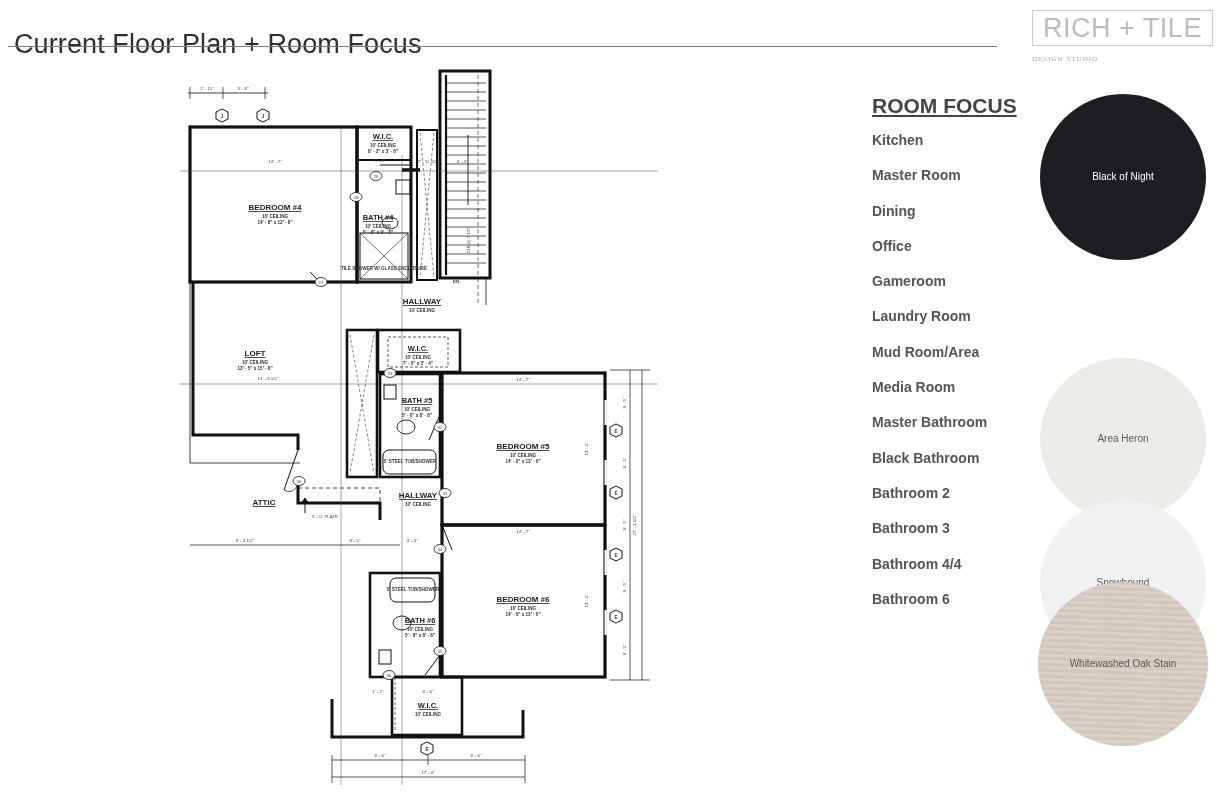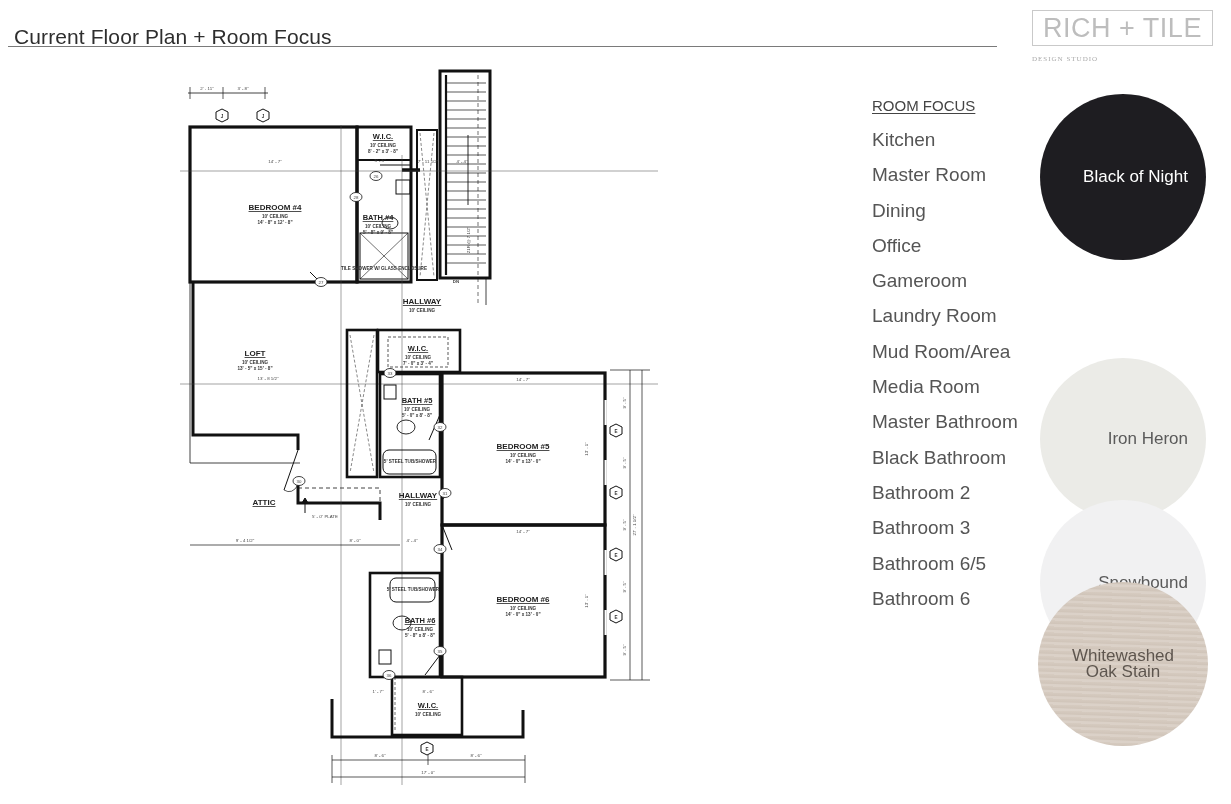--- a/index.html
+++ b/index.html
@@ -1,37 +1,37 @@
 <!DOCTYPE html>
 <html><head>
 <meta charset="utf-8">
 <style>
   html, body { margin: 0; padding: 0; background: #ffffff; }
   body { width: 1231px; height: 804px; position: relative; overflow: hidden; font-family: "Liberation Sans", "DejaVu Sans", sans-serif; color: #333; }
 
-  .page-title { position: absolute; left: 14px; top: 11px; font-size: 21px; color: #2e2e2e; font-weight: normal; letter-spacing: 0.1px; }
+  .page-title { position: absolute; left: 14px; top: 11px; font-size: 27px; color: #2e2e2e; font-weight: normal; letter-spacing: 0.1px; }
   .title-rule { position: absolute; left: 8px; top: 46px; width: 989px; height: 1px; background: #7a7a7a; }
 
   .logo { position: absolute; left: 1032px; top: 10px; width: 181px; height: 36px; border: 1.5px solid #c9c9c9; box-sizing: border-box; display: flex; align-items: center; justify-content: center; }
   .logo-text { font-size: 27px; color: #bdbdbd; font-weight: 300; letter-spacing: 0.5px; font-family: "Liberation Sans", sans-serif; }
   .logo-sub { position: absolute; left: 1032px; top: 55px; width: 181px; text-align: left; font-size: 7px; color: #aaa; letter-spacing: 1px; font-family: "Liberation Serif", serif; }
 
   .floorplan { position: absolute; left: 180px; top: 65px; width: 480px; height: 730px; }
   .floorplan svg { width: 100%; height: 100%; }
   .fp-label { font-family: "Liberation Sans", sans-serif; font-weight: bold; fill: #222; }
   .fp-small { font-family: "Liberation Sans", sans-serif; font-weight: bold; fill: #333; font-size: 4.6px; }
   .fp-dim { font-family: "Liberation Sans", sans-serif; fill: #444; font-size: 4.4px; }
 
   .room-focus { position: absolute; left: 872px; top: 96px; }
-  .rf-heading { font-size: 15px; color: #444; text-decoration: underline; text-underline-offset: 2px; margin: 0 0 14px 0; font-weight: normal; height: 20px; line-height: 20px; }
+  .rf-heading { font-size: 21px; color: #444; text-decoration: underline; text-underline-offset: 2px; margin: 0 0 14px 0; font-weight: bold; height: 20px; line-height: 20px; }
   .rf-list { list-style: none; margin: 0; padding: 0; }
-  .rf-item { font-size: 19px; color: #555; height: 35.3px; line-height: 20px; }
+  .rf-item { font-size: 14px; color: #555; height: 35.3px; line-height: 20px; font-weight: bold; }
 
   .swatches { position: absolute; left: 1036px; top: 94px; width: 174px; height: 690px; }
-  .swatch { position: absolute; left: 0; width: 168px; height: 168px; border-radius: 50%; display: flex; align-items: center; justify-content: flex-end; text-align: center; font-size: 17px; box-sizing: border-box; padding: 0 18px; line-height: 16px; }
+  .swatch { position: absolute; left: 0; width: 168px; height: 168px; border-radius: 50%; display: flex; align-items: center; justify-content: center; text-align: center; font-size: 10px; box-sizing: border-box; padding: 0 18px; line-height: 16px; }
 </style>
 </head>
 <body>
 
 <h1 class="page-title">Current Floor Plan + Room Focus</h1>
 <div class="title-rule"></div>
 
 <div class="logo">
   <span class="logo-text">RICH + TILE</span>
 </div>
@@ -302,31 +302,31 @@
     <li class="rf-item">Dining</li>
     <li class="rf-item">Office</li>
     <li class="rf-item">Gameroom</li>
     <li class="rf-item">Laundry Room</li>
     <li class="rf-item">Mud Room/Area</li>
     <li class="rf-item">Media Room</li>
     <li class="rf-item">Master Bathroom</li>
     <li class="rf-item">Black Bathroom</li>
     <li class="rf-item">Bathroom 2</li>
     <li class="rf-item">Bathroom 3</li>
-    <li class="rf-item">Bathroom 6/5</li>
+    <li class="rf-item">Bathroom 4/4</li>
     <li class="rf-item">Bathroom 6</li>
   </ul>
 </div>
 
 <div class="swatches">
   <div class="swatch" id="sw0" style="top: 0px; left: 4px; width: 166px; height: 166px; z-index: 1; background-color: rgb(30, 29, 33); color: rgb(255, 255, 255);">
     <span>Black of Night</span>
   </div>
   <div class="swatch" id="sw2" style="top: 264px; left: 4px; width: 166px; height: 162px; z-index: 3; background-color: rgb(235, 235, 231); color: rgb(90, 90, 90);">
-    <span>Iron Heron</span>
+    <span>Area Heron</span>
   </div>
   <div class="swatch" id="sw3" style="top: 406px; left: 4px; width: 166px; height: 166px; z-index: 4; background-color: rgb(241, 241, 242); color: rgb(90, 90, 90);">
     <span>Snowbound</span>
   </div>
   <div class="swatch" id="sw4" style="top: 488px; left: 2px; width: 170px; height: 164px; z-index: 5; background-image: repeating-linear-gradient(2deg, rgba(255, 255, 255, 0.12) 0px, rgba(255, 255, 255, 0.12) 2px, rgba(120, 100, 85, 0.06) 3px, rgba(255, 255, 255, 0) 6px); background-color: rgb(214, 203, 192); color: rgb(94, 86, 79);">
     <span>Whitewashed Oak Stain</span>
   </div>
 </div>
 
 </body></html>

